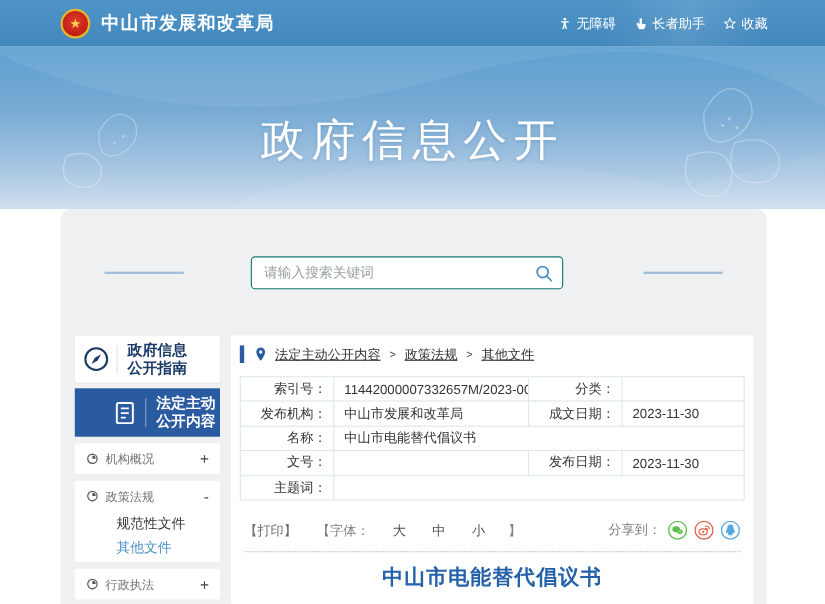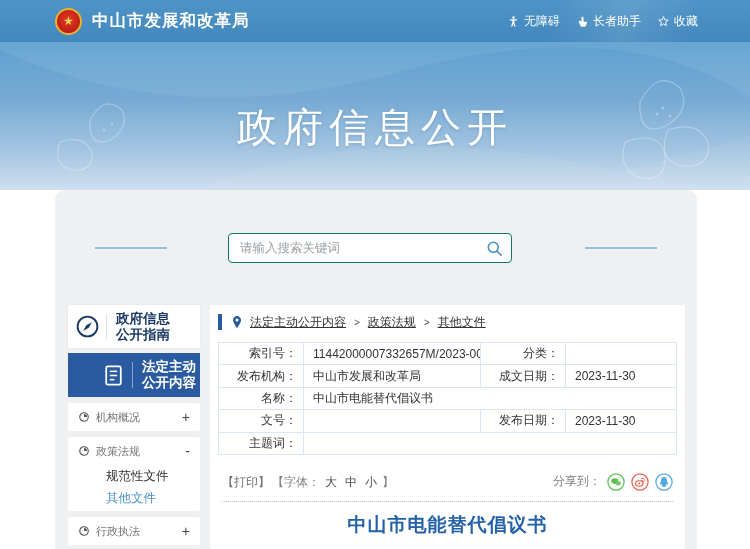--- a/index.html
+++ b/index.html
@@ -83,21 +83,21 @@
     grid-auto-rows:22.4px; border-top:1px solid #dce6f0; border-left:1px solid #dce6f0;
     background:#fff; }
   .cell { border-right:1px solid #dce6f0; border-bottom:1px solid #dce6f0;
     display:flex; align-items:center; font-size:12px; color:#333; overflow:hidden; white-space:nowrap; }
   .cell.lab { justify-content:flex-end; padding-right:6px; color:#333; }
   .cell.val { padding-left:9px; }
   .cell.span3 { grid-column:2 / 5; }
 
   .toolbar { position:absolute; left:12px; right:12px; top:166px; height:22px;
     display:flex; align-items:center; justify-content:space-between; font-size:12px; color:#808080; }
-  .tool-left { display:flex; align-items:flex-start; gap:2px; }
+  .tool-left { display:flex; align-items:flex-start; gap:18px; }
   .tool-left .btn { cursor:pointer; color:#6f6f6f; }
   .fsize { cursor:pointer; color:#4d4d4d; margin:0 3px; }
   .tool-right { display:flex; align-items:flex-start; gap:6px; }
   .share-ic { width:18px; height:18px; cursor:pointer; }
   .share-ic svg { width:18px; height:18px; display:block; }
 
   .dotted { position:absolute; left:12px; right:12px; top:196px; border-top:1px dotted #c2c2c2; }
   .article-title { position:absolute; left:0; top:207px; width:100%; text-align:center;
     font-size:19px; font-weight:bold; color:#2361a8; letter-spacing:1px; }
 </style>

